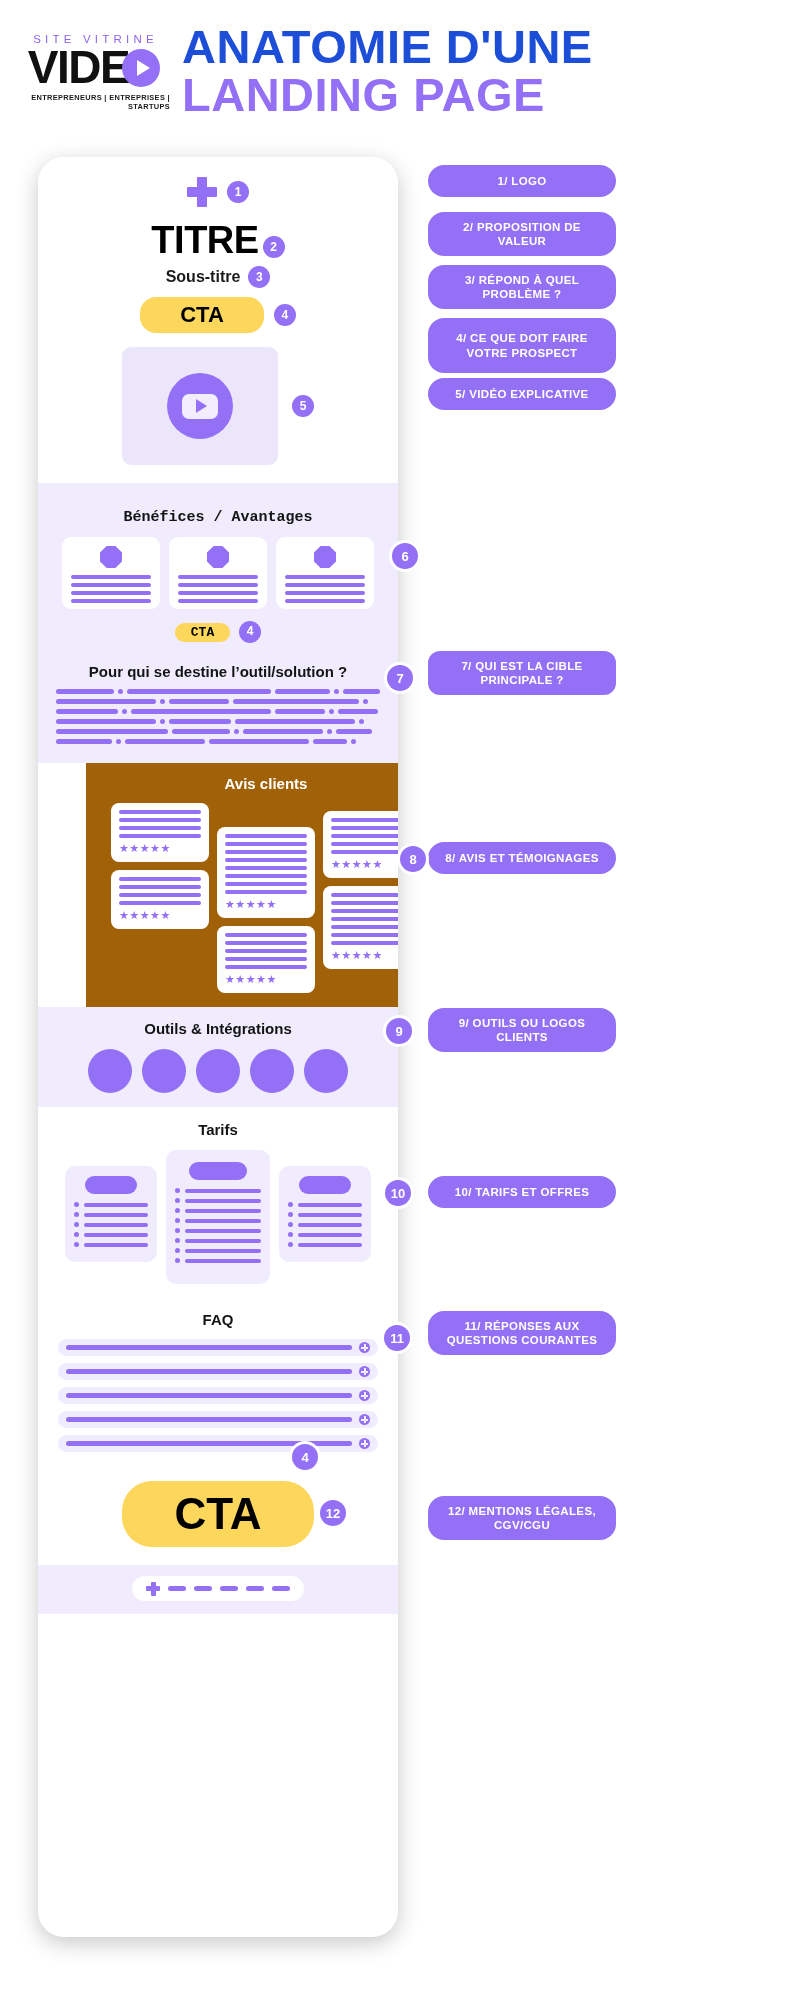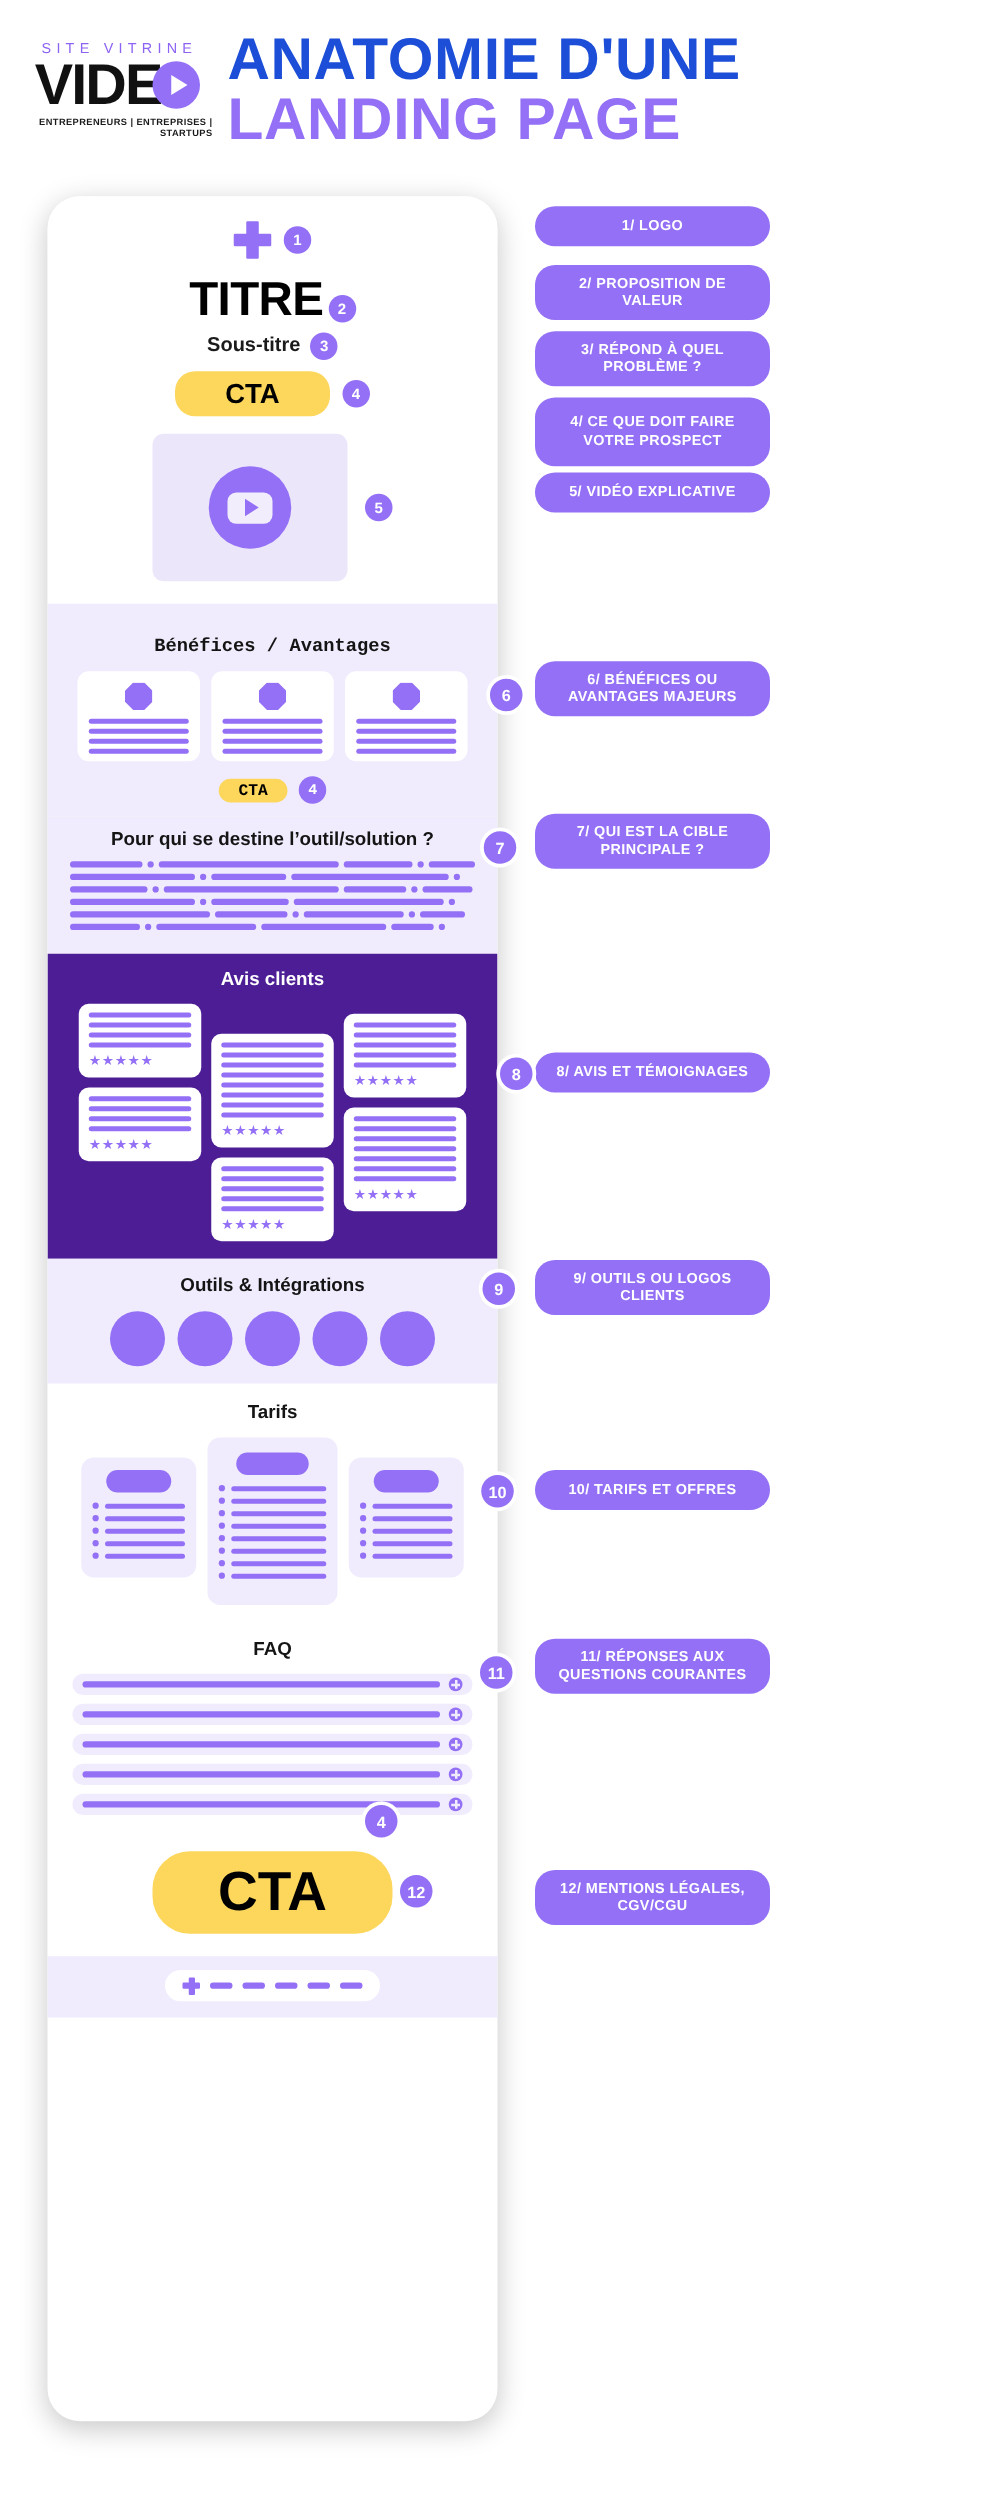--- a/index.html
+++ b/index.html
@@ -102,21 +102,21 @@
     width: 360px;
     height: 1780px;
     background: #ffffff;
     border-radius: 26px;
     box-shadow: 0 6px 22px rgba(0,0,0,0.22);
     overflow: hidden;
   }
   .sec { position: relative; width: 100%; }
   .sec-white { background: #ffffff; }
   .sec-lav   { background: #f0ecfd; }
-  .sec-purple{ background: #4c1d95; }
+  .sec-purple{ background: #a16207; margin-left: 48px; }
   .sec-title {
     text-align: center;
     font-size: 15px;
     font-weight: 700;
     color: #141414;
   }
   .sec-title.inv { color: #ffffff; }
 
   
   .hero { padding: 18px 0 18px; }
@@ -631,22 +631,21 @@
   <span class="badge out" style="left:384px;top:1325px;">11</span>
   <span class="badge out" style="left:292px;top:1444px;">4</span>
   <span class="badge out" style="left:320px;top:1500px;">12</span>
 
   <div class="labels">
     <div class="label" style="top: 165px; height: 32px; left: 0px; width: 188px;">1/ LOGO</div>
     <div class="label" style="top: 212px; height: 44px; left: 0px; width: 188px;">2/ PROPOSITION DE VALEUR</div>
     <div class="label" style="top: 265px; height: 44px; left: 0px; width: 188px;">3/ RÉPOND À QUEL PROBLÈME ?</div>
     <div class="label" style="top: 318px; height: 55px; left: 0px; width: 188px;">4/ CE QUE DOIT FAIRE VOTRE PROSPECT</div>
     <div class="label" style="top: 378px; height: 32px; left: 0px; width: 188px;">5/ VIDÉO EXPLICATIVE</div>
-    <div class="label" style="top: 529px; height: 44px; left: 0px; width: 188px;">6/ BÉNÉFICES OU AVANTAGES MAJEURS</div>
-    <div class="label" style="top: 651px; height: 44px; left: 0px; width: 188px;">7/ QUI EST LA CIBLE PRINCIPALE ?</div>
+    <div class="label" style="top: 651px; height: 44px; left: 0px; width: 188px; border-radius: 12px;">7/ QUI EST LA CIBLE PRINCIPALE ?</div>
     <div class="label" style="top: 842px; height: 32px; left: 0px; width: 188px;">8/ AVIS ET TÉMOIGNAGES</div>
     <div class="label" style="top: 1008px; height: 44px; left: 0px; width: 188px;">9/ OUTILS OU LOGOS CLIENTS</div>
     <div class="label" style="top: 1176px; height: 32px; left: 0px; width: 188px;">10/ TARIFS ET OFFRES</div>
     <div class="label" style="top: 1311px; height: 44px; left: 0px; width: 188px;">11/ RÉPONSES AUX QUESTIONS COURANTES</div>
     <div class="label" style="top: 1496px; height: 44px; left: 0px; width: 188px;">12/ MENTIONS LÉGALES, CGV/CGU</div>
   </div>
 
 </div>
 
 </body></html>

